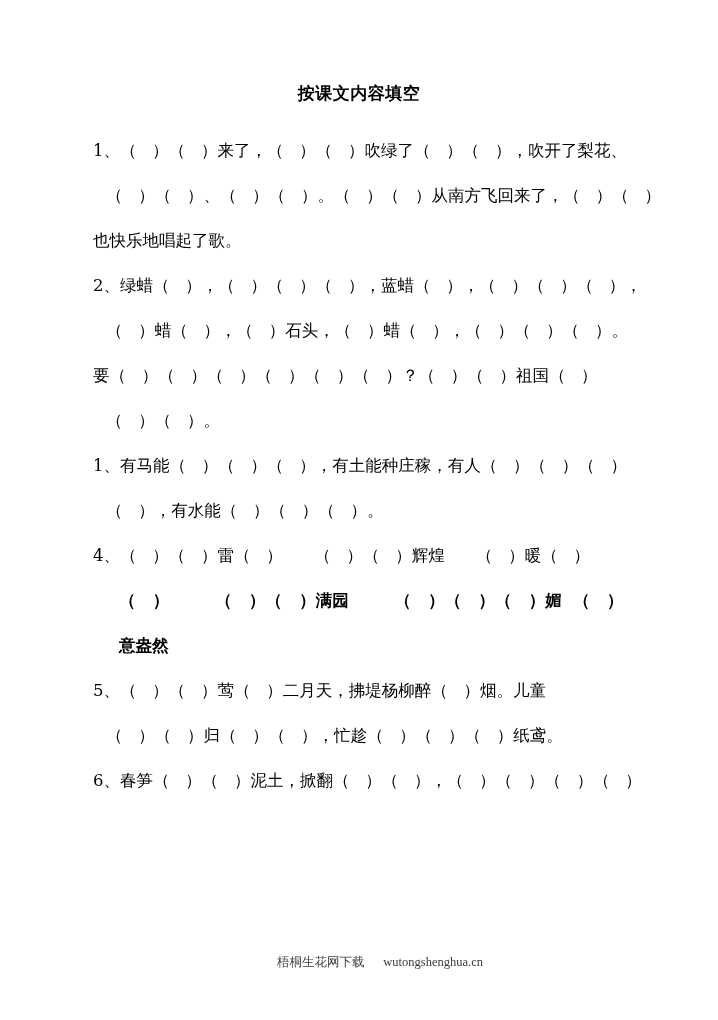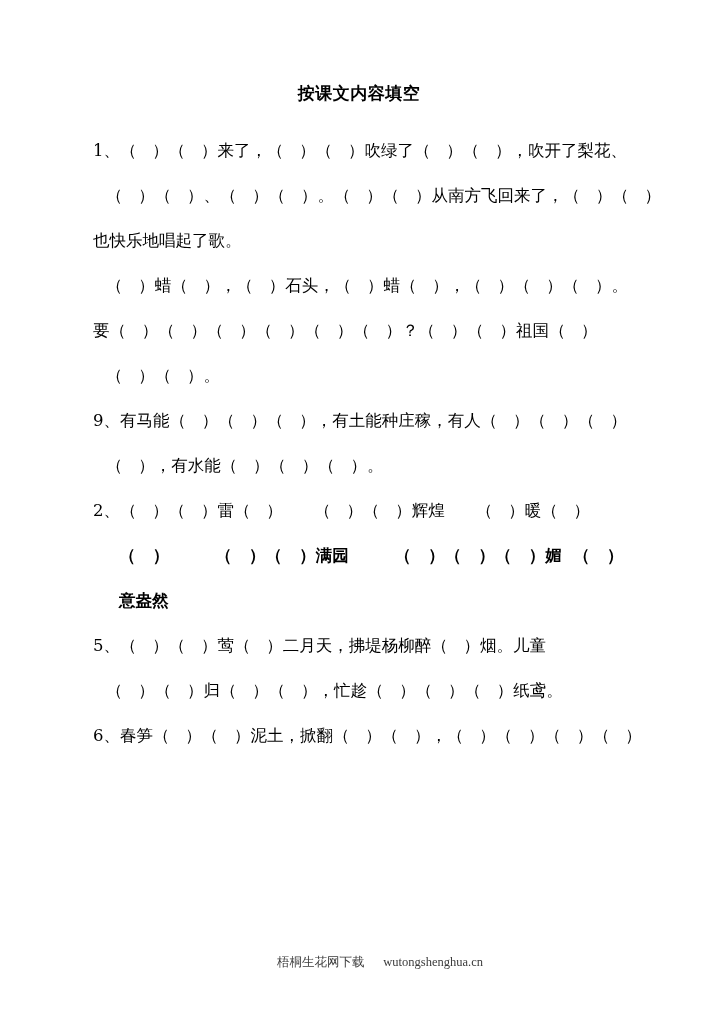--- a/index.html
+++ b/index.html
@@ -65,26 +65,27 @@
 <body>
 
 <div class="page">
 
   <div class="doc-title">按课文内容填空</div>
 
   <div class="body-block">
       <div class="qline">1、（   ）（   ）来了，（   ）（   ）吹绿了（   ）（   ），吹开了梨花、</div>
       <div class="qline indent-1">（   ）（   ）、（   ）（   ）。（   ）（   ）从南方飞回来了，（   ）（   ）</div>
       <div class="qline">也快乐地唱起了歌。</div>
+      <div class="qline">2、绿蜡（   ），（   ）（   ）（   ），蓝蜡（   ），（   ）（   ）（   ），</div>
       <div class="qline indent-1">（   ）蜡（   ），（   ）石头，（   ）蜡（   ），（   ）（   ）（   ）。</div>
       <div class="qline">要（   ）（   ）（   ）（   ）（   ）（   ）？（   ）（   ）祖国（   ）</div>
       <div class="qline indent-1">（   ）（   ）。</div>
-      <div class="qline">9、有马能（   ）（   ）（   ），有土能种庄稼，有人（   ）（   ）（   ）</div>
+      <div class="qline">1、有马能（   ）（   ）（   ），有土能种庄稼，有人（   ）（   ）（   ）</div>
       <div class="qline indent-1">（   ），有水能（   ）（   ）（   ）。</div>
-      <div class="qline">2、（   ）（   ）雷（   ）      （   ）（   ）辉煌      （   ）暖（   ）</div>
+      <div class="qline">4、（   ）（   ）雷（   ）      （   ）（   ）辉煌      （   ）暖（   ）</div>
       <div class="qline indent-2">（   ）        （   ）（   ）满园        （   ）（   ）（   ）媚  （   ）</div>
       <div class="qline indent-2">意盎然</div>
       <div class="qline">5、（   ）（   ）莺（   ）二月天，拂堤杨柳醉（   ）烟。儿童</div>
       <div class="qline indent-1">（   ）（   ）归（   ）（   ），忙趁（   ）（   ）（   ）纸鸢。</div>
       <div class="qline">6、春笋（   ）（   ）泥土，掀翻（   ）（   ），（   ）（   ）（   ）（   ）</div>
     </div>
 
   <div class="footer">梧桐生花网下载      wutongshenghua.cn</div>
 
 </div>

